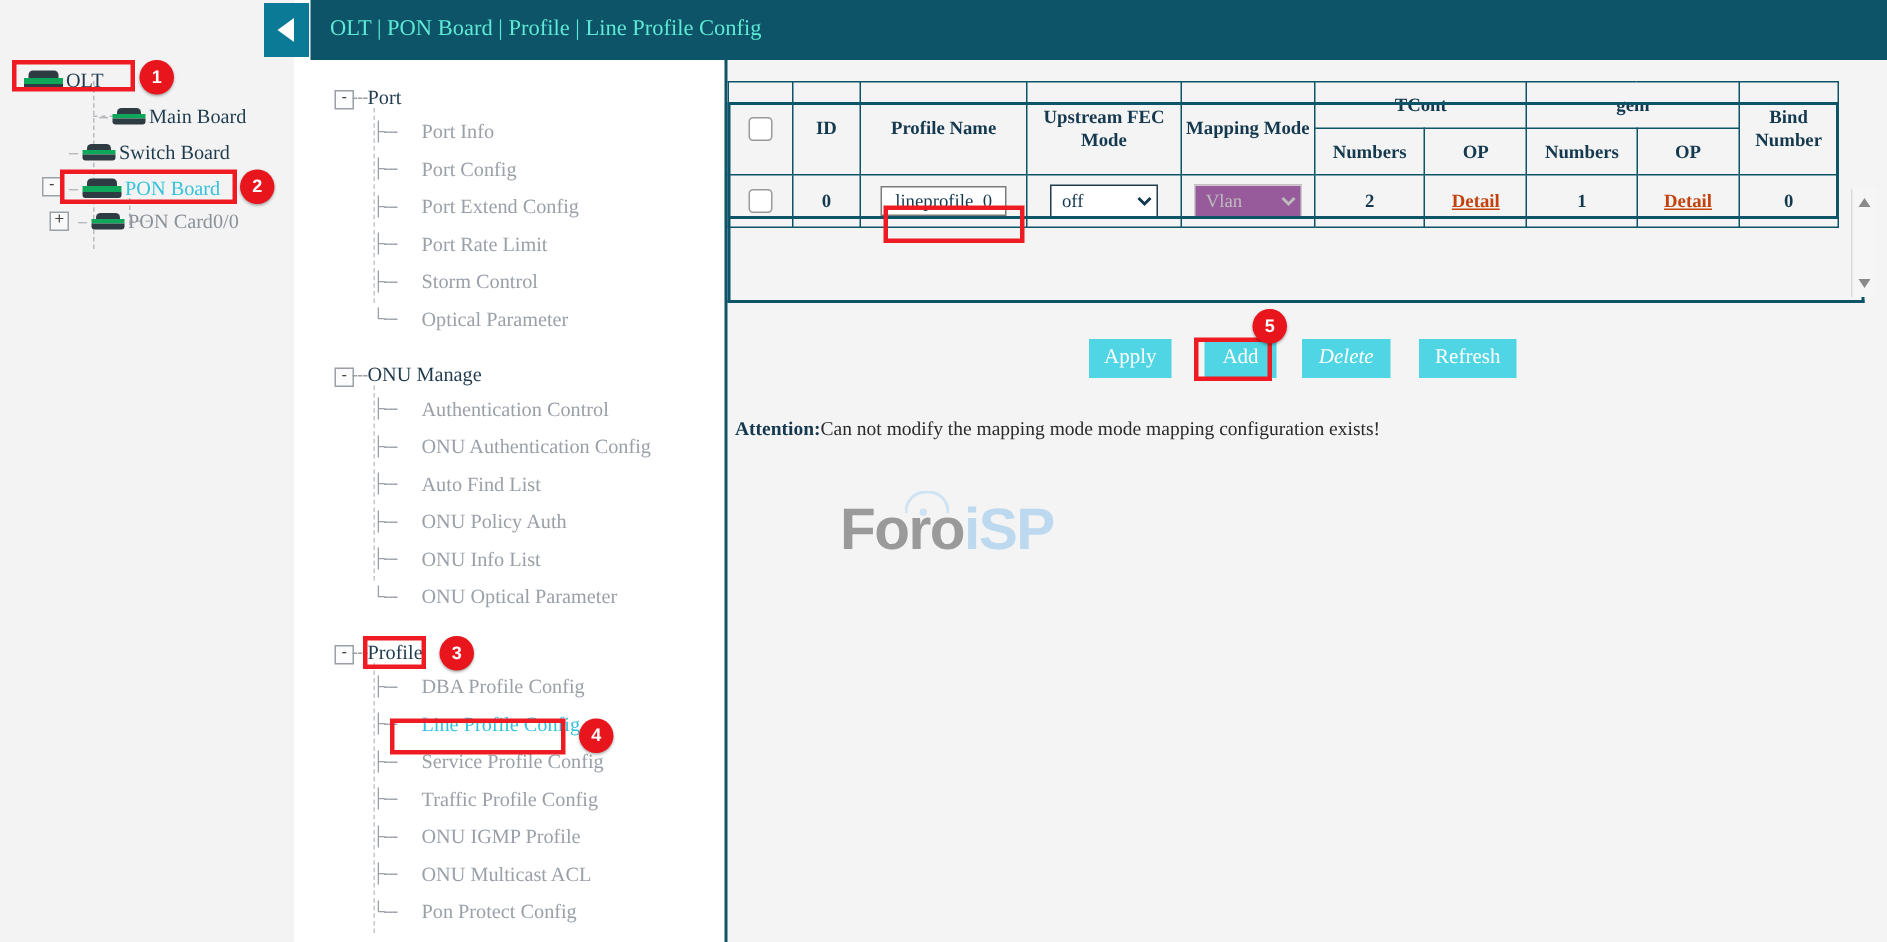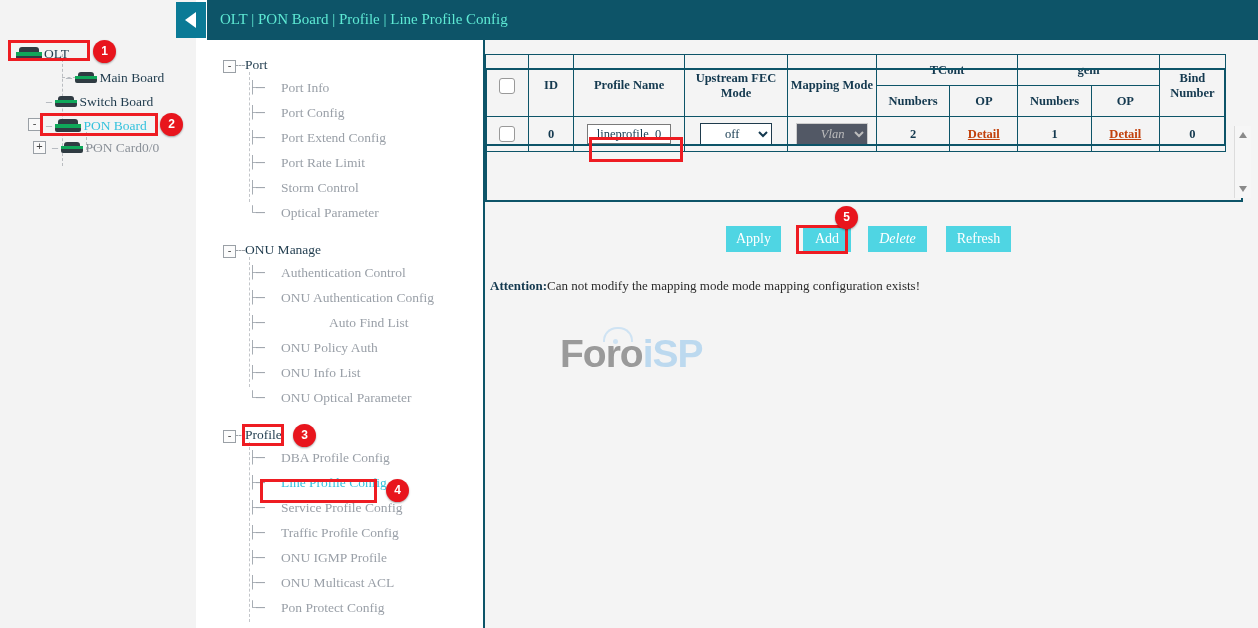--- a/index.html
+++ b/index.html
@@ -171,23 +171,23 @@
   .txtinput {
     width: 84px; height: 20px; font-size: 12.5px;
     font-family: "Liberation Serif", serif; color: #14394f;
     text-align: center; border: 1px solid #7a7a7a; background: #fff;
     box-sizing: border-box; padding: 0;
   }
   select.sel {
     width: 72px; height: 22px; font-size: 12.5px;
     font-family: "Liberation Serif", serif; color: #14394f;
     border: 1px solid #1f3b4d; background: #ffffff;
-    box-sizing: border-box; padding-left: 20px;
-  }
-  select.sel:disabled { color: #a6a6a6; border-color: #bdbdbd; background: #0f172a; font-style: italic; }
+    box-sizing: border-box; padding-left: 3px;
+  }
+  select.sel:disabled { color: #a6a6a6; border-color: #bdbdbd; background: #701a75; }
   a.detail {
     color: #c2410c; text-decoration: underline;
     font-size: 12.5px; font-weight: bold;
     font-family: "Liberation Serif", serif;
   }
 
   
   .vscroll {
     position: absolute; left: 1234px; top: 126px; width: 16px; height: 72px;
     background: #f6f6f6; border-left: 1px solid #dcdcdc;
@@ -342,21 +342,21 @@
     <div class="mgroup" style="left:38px; top:202px;">ONU Manage</div>
     <div class="mvline" style="left:42px; top:217px; height:130px;"></div>
 
     <div class="mtee" style="left:41px; top:225px;">├---</div>
     <div class="mitem" style="left:74px; top:225px;">Authentication Control</div>
 
     <div class="mtee" style="left:41px; top:250px;">├---</div>
     <div class="mitem" style="left:74px; top:250px;">ONU Authentication Config</div>
 
     <div class="mtee" style="left:41px; top:275px;">├---</div>
-    <div class="mitem" style="left:74px; top:275px;margin-left:48px;">Auto Find List</div>
+    <div class="mitem" style="left:74px; top:275px;">Auto Find List</div>
 
     <div class="mtee" style="left:41px; top:300px;">├---</div>
     <div class="mitem" style="left:74px; top:300px;">ONU Policy Auth</div>
 
     <div class="mtee" style="left:41px; top:325px;">├---</div>
     <div class="mitem" style="left:74px; top:325px;">ONU Info List</div>
 
     <div class="mtee" style="left:41px; top:350px;">└---</div>
     <div class="mitem" style="left:74px; top:350px;">ONU Optical Parameter</div>
 

